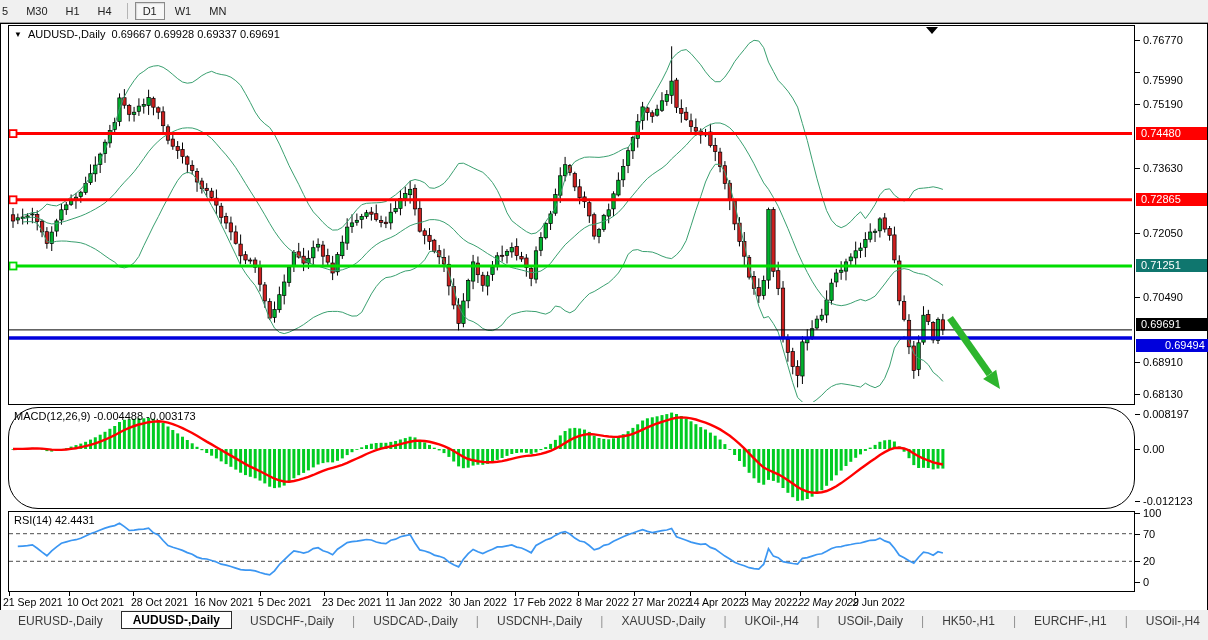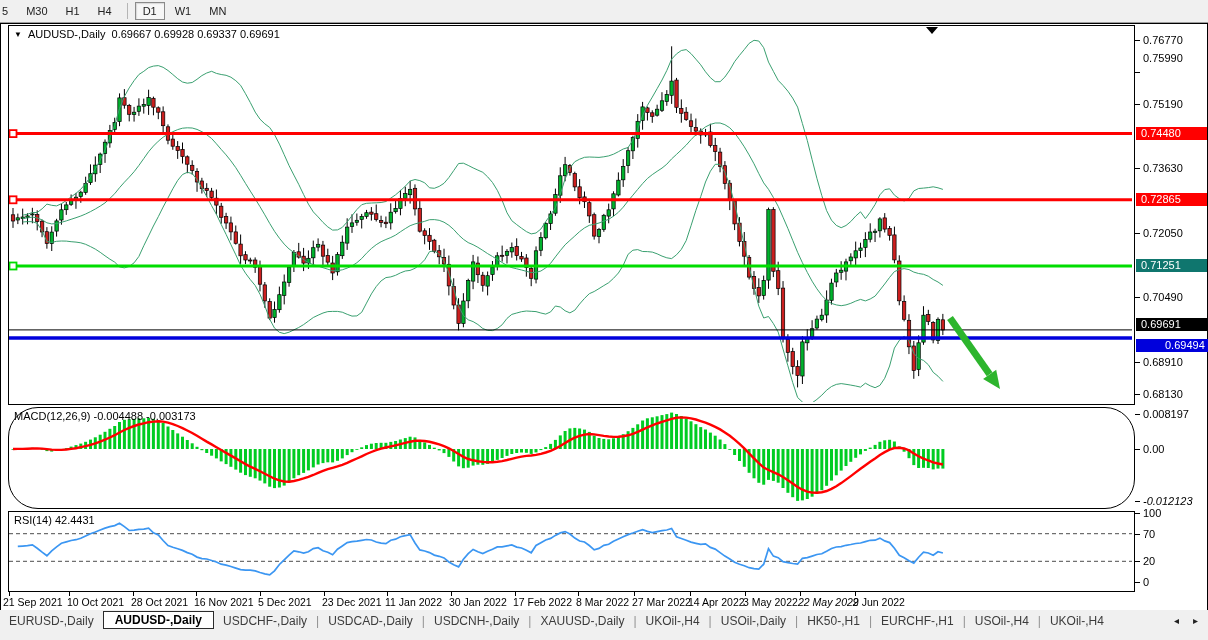--- a/index.html
+++ b/index.html
@@ -37,21 +37,21 @@
          line-height:13px;padding-left:5px;white-space:nowrap;}
   
   #date-axis{position:absolute;left:8px;top:592px;width:1127px;height:17px;background:#fff;}
   .date-tick{position:absolute;top:0;width:1px;height:4px;background:#000;}
   .date-label{position:absolute;top:4px;font-size:10.5px;color:#000;white-space:nowrap;}
   
   #tabbar{
     position:absolute;left:0;top:610px;width:1208px;height:21px;background:#f0f0f0;
     display:flex;align-items:center;font-size:12px;color:#3c3c3c;
   }
-  .tab{padding:2px 9px;white-space:nowrap;cursor:default;}
+  .tab{padding:2px 18px;white-space:nowrap;cursor:default;}
   .tab.active{background:#fff;border:1px solid #2b2b2b;font-weight:bold;color:#000;padding:1px 11px;margin-top:-1px;}
   .tab-sep{color:#909090;}
   #tab-arrows{margin-left:auto;margin-right:10px;display:flex;gap:14px;color:#222;font-size:10px;}
   #bottom-strip{position:absolute;left:0;top:631px;width:1208px;height:9px;background:#f0f0f0;}
 </style>
 </head>
 <body>
 
 <div id="toolbar">
     <div class="tf-btn first">5</div>
@@ -692,21 +692,21 @@
       <line x1="0" y1="21.7" x2="1123" y2="21.7" stroke="#4d4d4d" stroke-width="1" stroke-dasharray="4 3"></line>
       <line x1="0" y1="49.3" x2="1123" y2="49.3" stroke="#4d4d4d" stroke-width="1" stroke-dasharray="4 3"></line>
       <polyline points="8.8,34.4 13.7,34.1 18.5,33.7 23.4,32.9 28.2,36.3 33.1,40.2 37.9,43.8 42.7,38.9 47.6,34.8 52.4,31.3 57.3,29.9 62.1,28.5 67.0,27.7 71.8,26.3 76.6,24.0 81.5,21.7 86.3,20.0 91.2,18.0 96.0,16.1 100.9,14.6 105.7,13.6 110.5,11.2 115.4,14.6 120.2,18.5 125.1,18.2 129.9,17.3 134.8,17.1 139.6,16.1 144.4,20.8 149.3,23.0 154.1,28.5 159.0,33.5 163.8,35.3 168.7,36.7 173.5,38.4 178.3,40.6 183.2,42.3 188.0,45.1 192.9,46.6 197.7,47.0 202.6,48.5 207.4,50.0 212.2,52.2 217.1,53.2 221.9,54.5 226.8,56.1 231.6,57.6 236.5,58.1 241.3,58.1 246.2,58.9 251.0,60.5 255.8,61.8 260.7,62.9 265.5,58.8 270.4,52.5 275.2,47.8 280.1,43.1 284.9,38.8 289.7,39.8 294.6,41.1 299.4,39.7 304.3,36.6 309.1,35.7 314.0,38.8 318.8,40.3 323.6,42.8 328.5,37.2 333.3,34.0 338.2,30.6 343.0,29.7 347.9,29.1 352.7,28.3 357.5,27.5 362.4,28.0 367.2,30.0 372.1,31.1 376.9,31.6 381.8,28.2 386.6,27.2 391.4,24.7 396.3,23.6 401.1,22.6 406.0,31.0 410.8,37.9 415.7,39.0 420.5,40.6 425.3,43.1 430.2,44.3 435.0,45.9 439.9,50.0 444.7,52.8 449.6,54.9 454.4,47.3 459.2,41.7 464.1,37.4 468.9,39.7 473.8,41.6 478.6,39.3 483.5,37.3 488.3,34.9 493.1,34.9 498.0,33.8 502.8,33.0 507.7,35.1 512.5,36.0 517.4,38.2 522.2,40.8 527.0,33.5 531.9,30.7 536.7,28.0 541.6,26.4 546.4,23.4 551.3,20.9 556.1,19.6 560.9,22.0 565.8,26.1 570.6,29.0 575.5,30.0 580.3,33.5 585.2,37.8 590.0,36.4 594.8,33.4 599.7,32.3 604.5,29.2 609.4,26.9 614.2,24.8 619.1,22.6 623.9,21.0 628.7,19.2 633.6,17.7 638.4,19.4 643.3,20.6 648.1,19.7 653.0,18.7 657.8,18.0 662.6,16.5 667.5,24.8 672.3,26.5 677.2,28.2 682.0,30.1 686.9,31.3 691.7,32.4 696.5,31.9 701.4,35.4 706.2,37.1 711.1,40.6 715.9,44.1 720.8,47.0 725.6,50.3 730.5,52.3 735.3,53.8 740.1,55.7 745.0,56.6 749.8,57.2 754.7,52.2 759.5,36.8 764.4,44.1 769.2,45.7 774.0,49.7 778.9,50.6 783.7,51.5 788.6,52.1 793.4,46.3 798.3,45.6 803.1,44.1 807.9,42.5 812.8,41.8 817.6,39.3 822.5,36.5 827.3,35.0 832.2,34.6 837.0,33.3 841.8,32.5 846.7,31.5 851.5,31.0 856.4,29.6 861.2,28.3 866.1,28.2 870.9,26.1 875.7,28.9 880.6,30.6 885.4,36.3 890.3,43.3 895.1,45.7 900.0,48.8 904.8,51.1 909.6,45.2 914.5,40.2 919.3,41.0 924.2,43.3 929.0,39.7 933.9,41.0 " fill="none" stroke="#3b96f2" stroke-width="1.7"></polyline>
     </svg>
 </div>
 
 <div id="axis">
     <div class="tick" style="top: 16px;"></div>
     <div class="tick-label" style="top: 10px;">0.76770</div>
     <div class="tick" style="top: 48px;"></div>
-    <div class="tick-label" style="top: 28px;">0.75990</div>
+    <div class="tick-label" style="top: 50px;">0.75990</div>
     <div class="tick" style="top: 80px;"></div>
     <div class="tick-label" style="top: 74px;">0.75190</div>
     <div class="tick" style="top: 144px;"></div>
     <div class="tick-label" style="top: 138px;">0.73630</div>
     <div class="tick" style="top: 209px;"></div>
     <div class="tick-label" style="top: 203px;">0.72050</div>
     <div class="tick" style="top: 273px;"></div>
     <div class="tick-label" style="top: 267px;">0.70490</div>
     <div class="tick" style="top: 338px;"></div>
     <div class="tick-label" style="top: 332px;">0.68910</div>
@@ -715,21 +715,21 @@
     <div class="badge" style="top: 103px; background: rgb(255, 0, 0);">0.74480</div>
     <div class="badge" style="top: 169px; background: rgb(255, 0, 0);">0.72865</div>
     <div class="badge" style="top: 235px; background: #0f766e;">0.71251</div>
     <div class="badge" style="top: 294px; background: rgb(0, 0, 0);">0.69691</div>
     <div class="badge" style="top: 315px; background: rgb(0, 0, 220); padding-left: 29px;">0.69494</div>
     <div class="tick" style="top: 390px;"></div>
     <div class="tick-label" style="top: 384px;">0.008197</div>
     <div class="tick" style="top: 425px;"></div>
     <div class="tick-label" style="top: 419px;">0.00</div>
     <div class="tick" style="top: 477px;"></div>
-    <div class="tick-label" style="top: 471px; font-style: italic;">-0.012123</div>
+    <div class="tick-label" style="top: 471px;">-0.012123</div>
     <div class="tick" style="top: 489px;"></div>
     <div class="tick-label" style="top: 483px;">100</div>
     <div class="tick" style="top: 510px;"></div>
     <div class="tick-label" style="top: 504px;">70</div>
     <div class="tick" style="top: 537px;"></div>
     <div class="tick-label" style="top: 531px;">20</div>
     <div class="tick" style="top: 558px;"></div>
     <div class="tick-label" style="top: 552px;">0</div>
   </div>
 <div id="date-axis">

